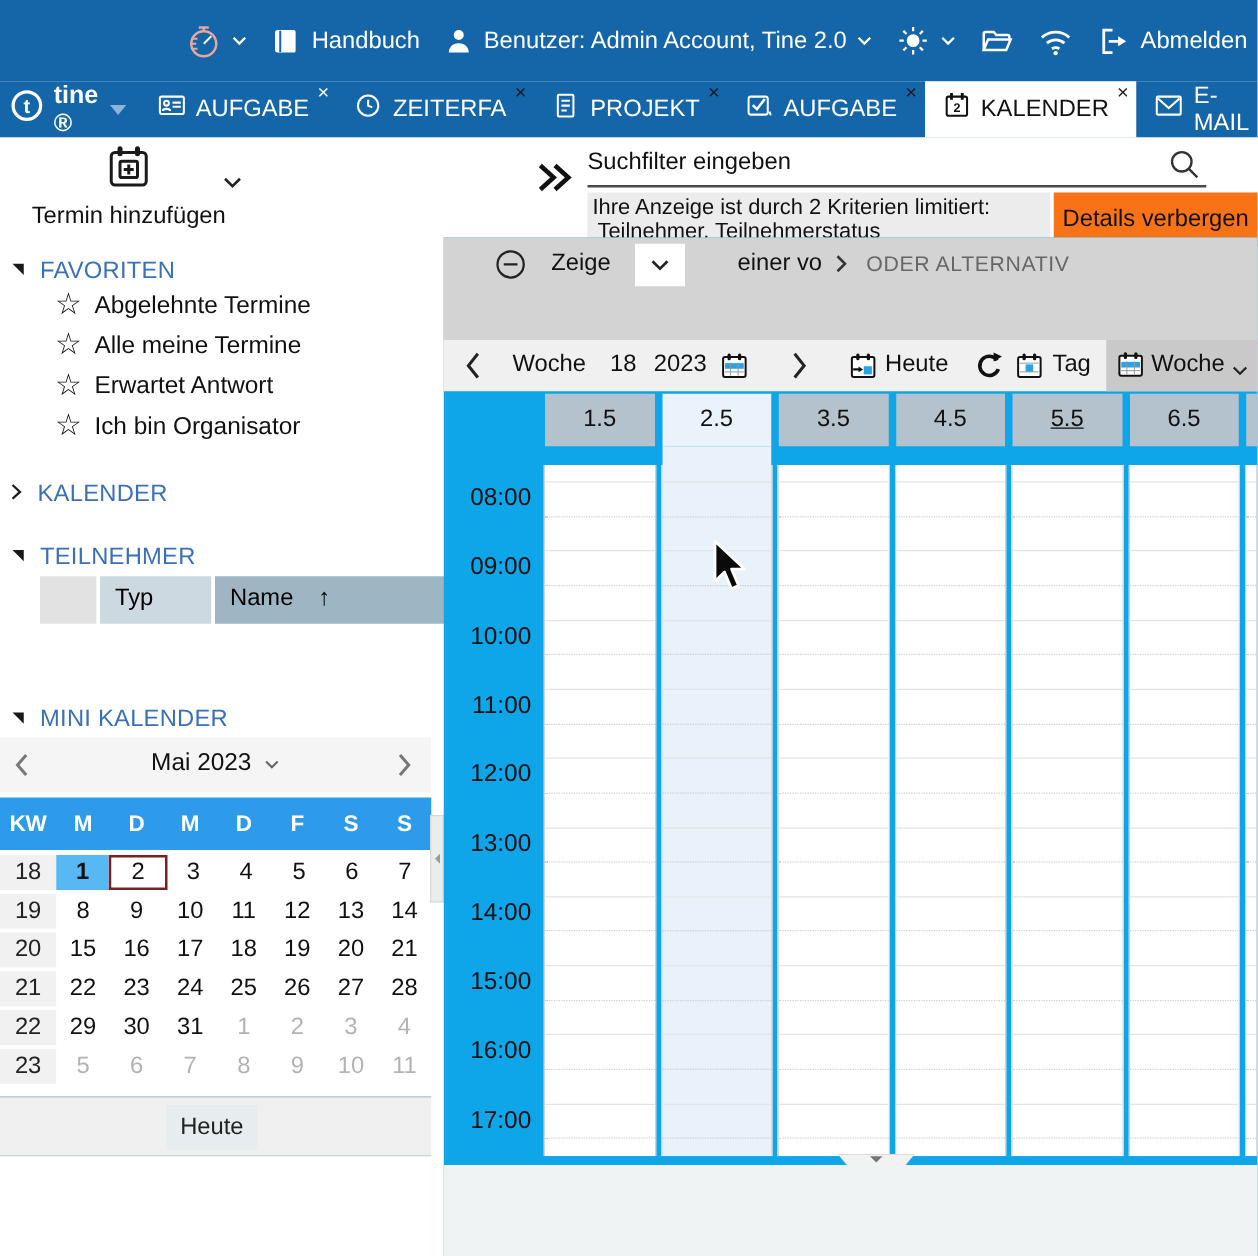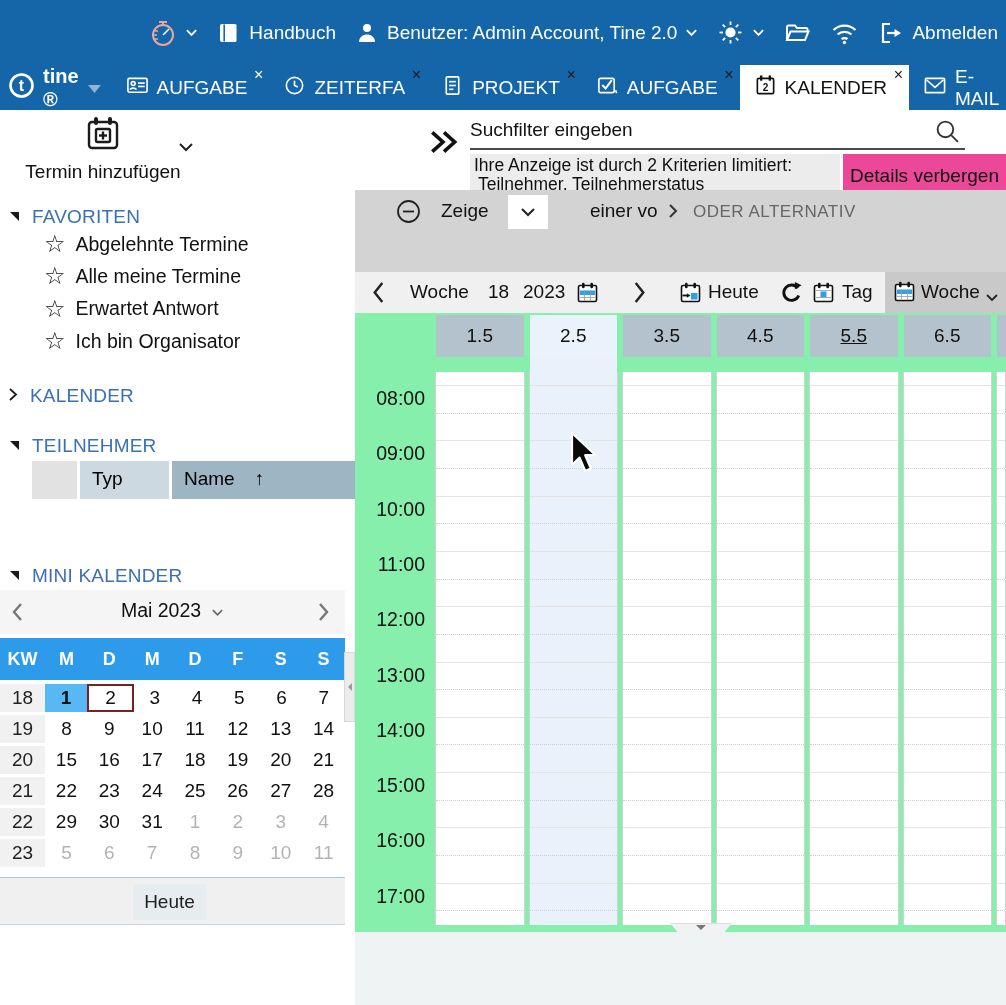--- a/index.html
+++ b/index.html
@@ -37,21 +37,21 @@
   #overflow { position:absolute; left:428px; top:16px; }
   #searchwrap { position:absolute; left:470px; top:4px; width:495px; height:36px;
                 border-bottom:2px solid #4a4a4a; }
   #searchwrap input { width:455px; height:32px; border:none; outline:none;
                       font-size:19px; font-family:"Liberation Sans",sans-serif; color:#111; background:transparent; }
   #searchwrap input::placeholder { color:#111; opacity:1; }
   #search-icon { position:absolute; right:4px; top:4px; }
   #notice { position:absolute; left:470px; top:44px; width:370px; height:43px;
             background:#ececec; font-size:17.5px; color:#111; padding:2px 4px; line-height:19px; }
   #details-btn { position:absolute; left:843px; top:44px; width:163px; height:43px;
-                 background:#ec4899; font-size:19px; color:#111; display:flex;
+                 background:#f97316; font-size:19px; color:#111; display:flex;
                  align-items:center; justify-content:center; }
 
   
   #sidebar { position:absolute; left:0; top:190px; width:355px; height:815px; background:#fff; }
   .sec-title { position:absolute; left:0; width:345px; height:26px; display:flex;
                align-items:center; gap:11px; padding-left:8px; }
   .sec-title .t { color:#3a70b6; font-size:19px; letter-spacing:.2px; }
   .fav-item { position:absolute; left:44px; height:32px; display:flex; align-items:center;
               gap:10px; font-size:19.5px; color:#111; }
   .fav-item .star { font-size:24px; line-height:24px; color:#111; }
@@ -86,21 +86,21 @@
   #heute-bar { position:absolute; left:0; top:687px; width:345px; height:48px;
                background:#f0f0f0; border-top:1px solid #a9c4dd; border-bottom:1px solid #c9d6e0; }
   #heute-btn { position:absolute; left:133px; top:6px; width:73px; height:36px;
                background:#e7ecef; color:#222; font-size:19px; display:flex;
                align-items:center; justify-content:center; }
   #side-handle { position:absolute; right:0; top:462px; width:11px; height:70px;
                  background:#ececec; border:1px solid #d8d8d8; display:flex;
                  align-items:center; justify-content:center; }
 
   
-  #main { position:absolute; left:355px; top:190px; width:651px; height:815px; background:#86efac; }
+  #main { position:absolute; left:355px; top:190px; width:651px; height:815px; background:#0ea5e9; }
   #filterpanel { position:absolute; left:0; top:0; width:651px; height:82px; background:#d3d3d3; }
   .frow { position:absolute; left:0; width:651px; height:36px; }
   .f-icon { position:absolute; top:4px; }
   .f-lbl { position:absolute; top:6px; font-size:19px; color:#111; }
   .combo { position:absolute; top:1px; width:40px; height:34px; background:#fff;
            display:flex; align-items:center; justify-content:center; }
   .f-alt { position:absolute; top:8px; font-size:17px; color:#666; letter-spacing:.5px; }
 
   #calnav { position:absolute; left:0; top:82px; width:651px; height:41px; background:#f0f0f0; }
   .nav-el { position:absolute; top:8px; }

